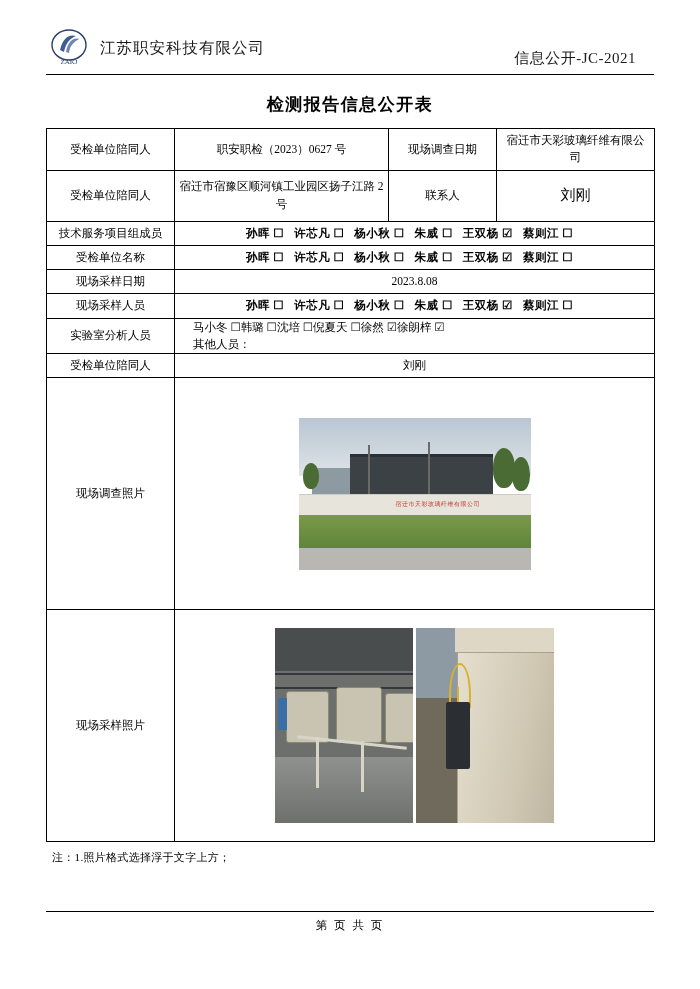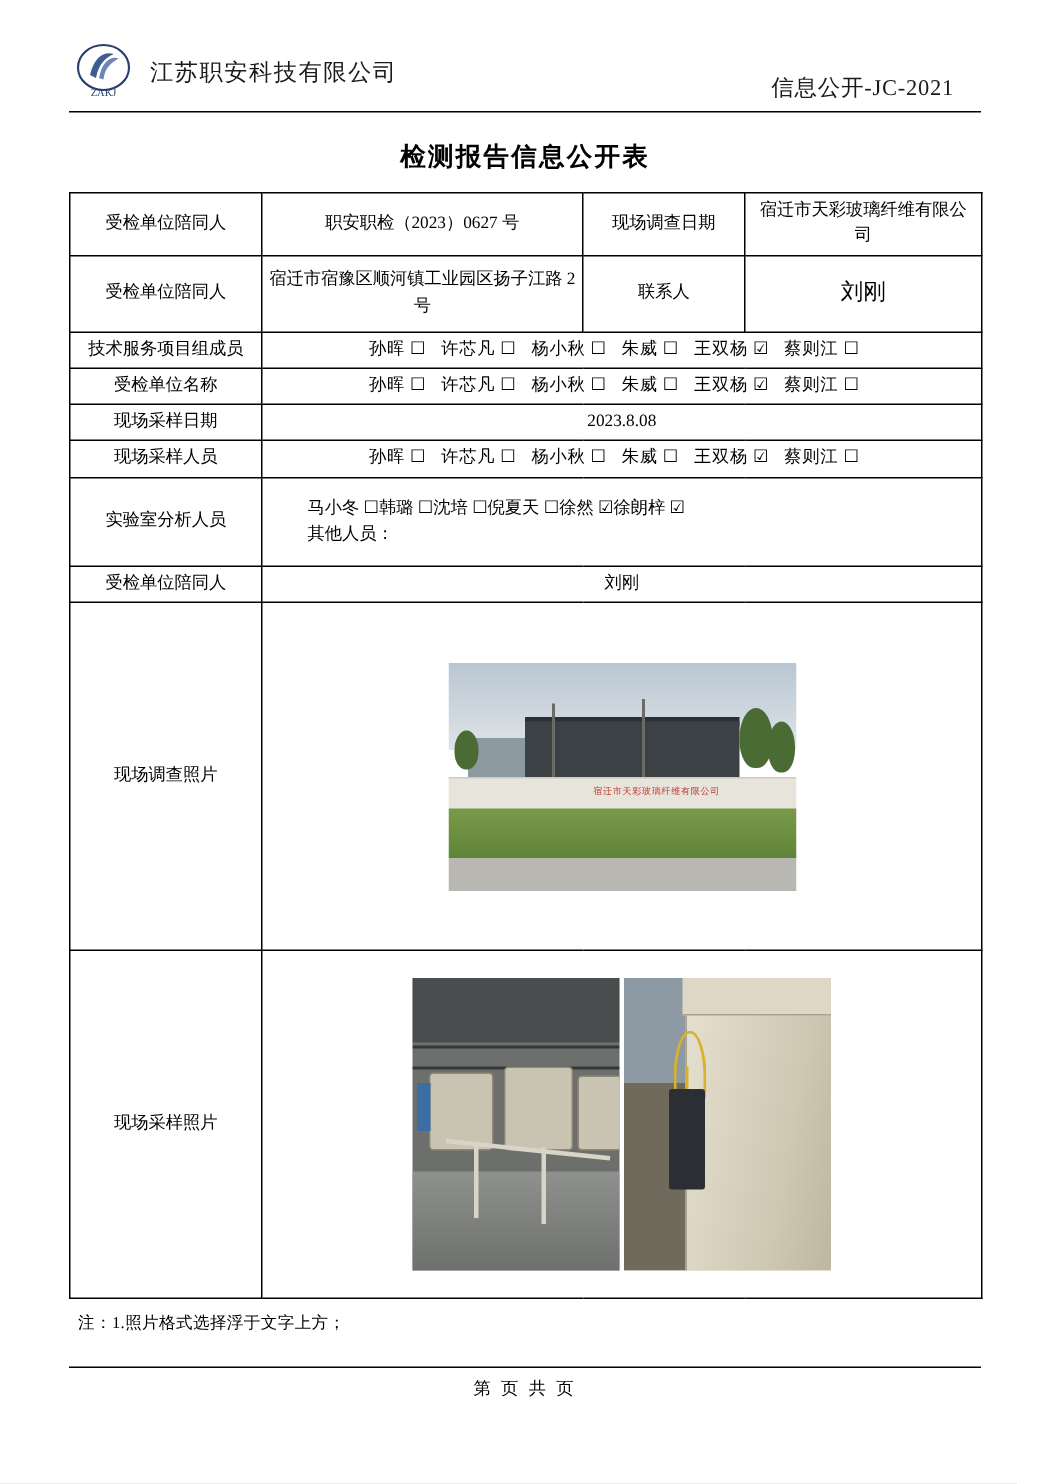--- a/index.html
+++ b/index.html
@@ -85,20 +85,21 @@
   }
   .cell-2line { line-height: 1.6; }
   .val-big {
     font-size: 13px;
     margin-left: 12px;
   }
   .members {
     text-align: left;
     padding-left: 28px;
     letter-spacing: 0.5px;
+    font-weight: bold;
   }
   .members span { margin-right: 10px; }
   .lab-line {
     text-align: left;
     padding-left: 18px;
   }
   .lab-line2 {
     text-align: left;
     padding-left: 18px;
   }
@@ -324,21 +325,21 @@
       <tr>
         <td>现场采样日期</td>
         <td colspan="3">2023.8.08</td>
       </tr>
       <tr>
         <td>现场采样人员</td>
         <td colspan="3" class="members" id="sampling-staff"><span>孙晖 ☐</span><span>许芯凡 ☐</span><span>杨小秋 ☐</span><span>朱威 ☐</span><span>王双杨 ☑</span><span>蔡则江 ☐</span></td>
       </tr>
       <tr>
         <td>实验室分析人员</td>
-        <td colspan="3" style="padding:12px">
+        <td colspan="3" style="padding:0">
           <div class="lab-line" id="lab-staff"><span>马小冬 ☐</span><span>韩璐 ☐</span><span>沈培 ☐</span><span>倪夏天 ☐</span><span>徐然 ☑</span><span>徐朗梓 ☑</span></div>
           <div class="lab-line2">其他人员：</div>
         </td>
       </tr>
       <tr>
         <td>受检单位陪同人</td>
         <td colspan="3">刘刚</td>
       </tr>
       <tr>
         <td>现场调查照片</td>

